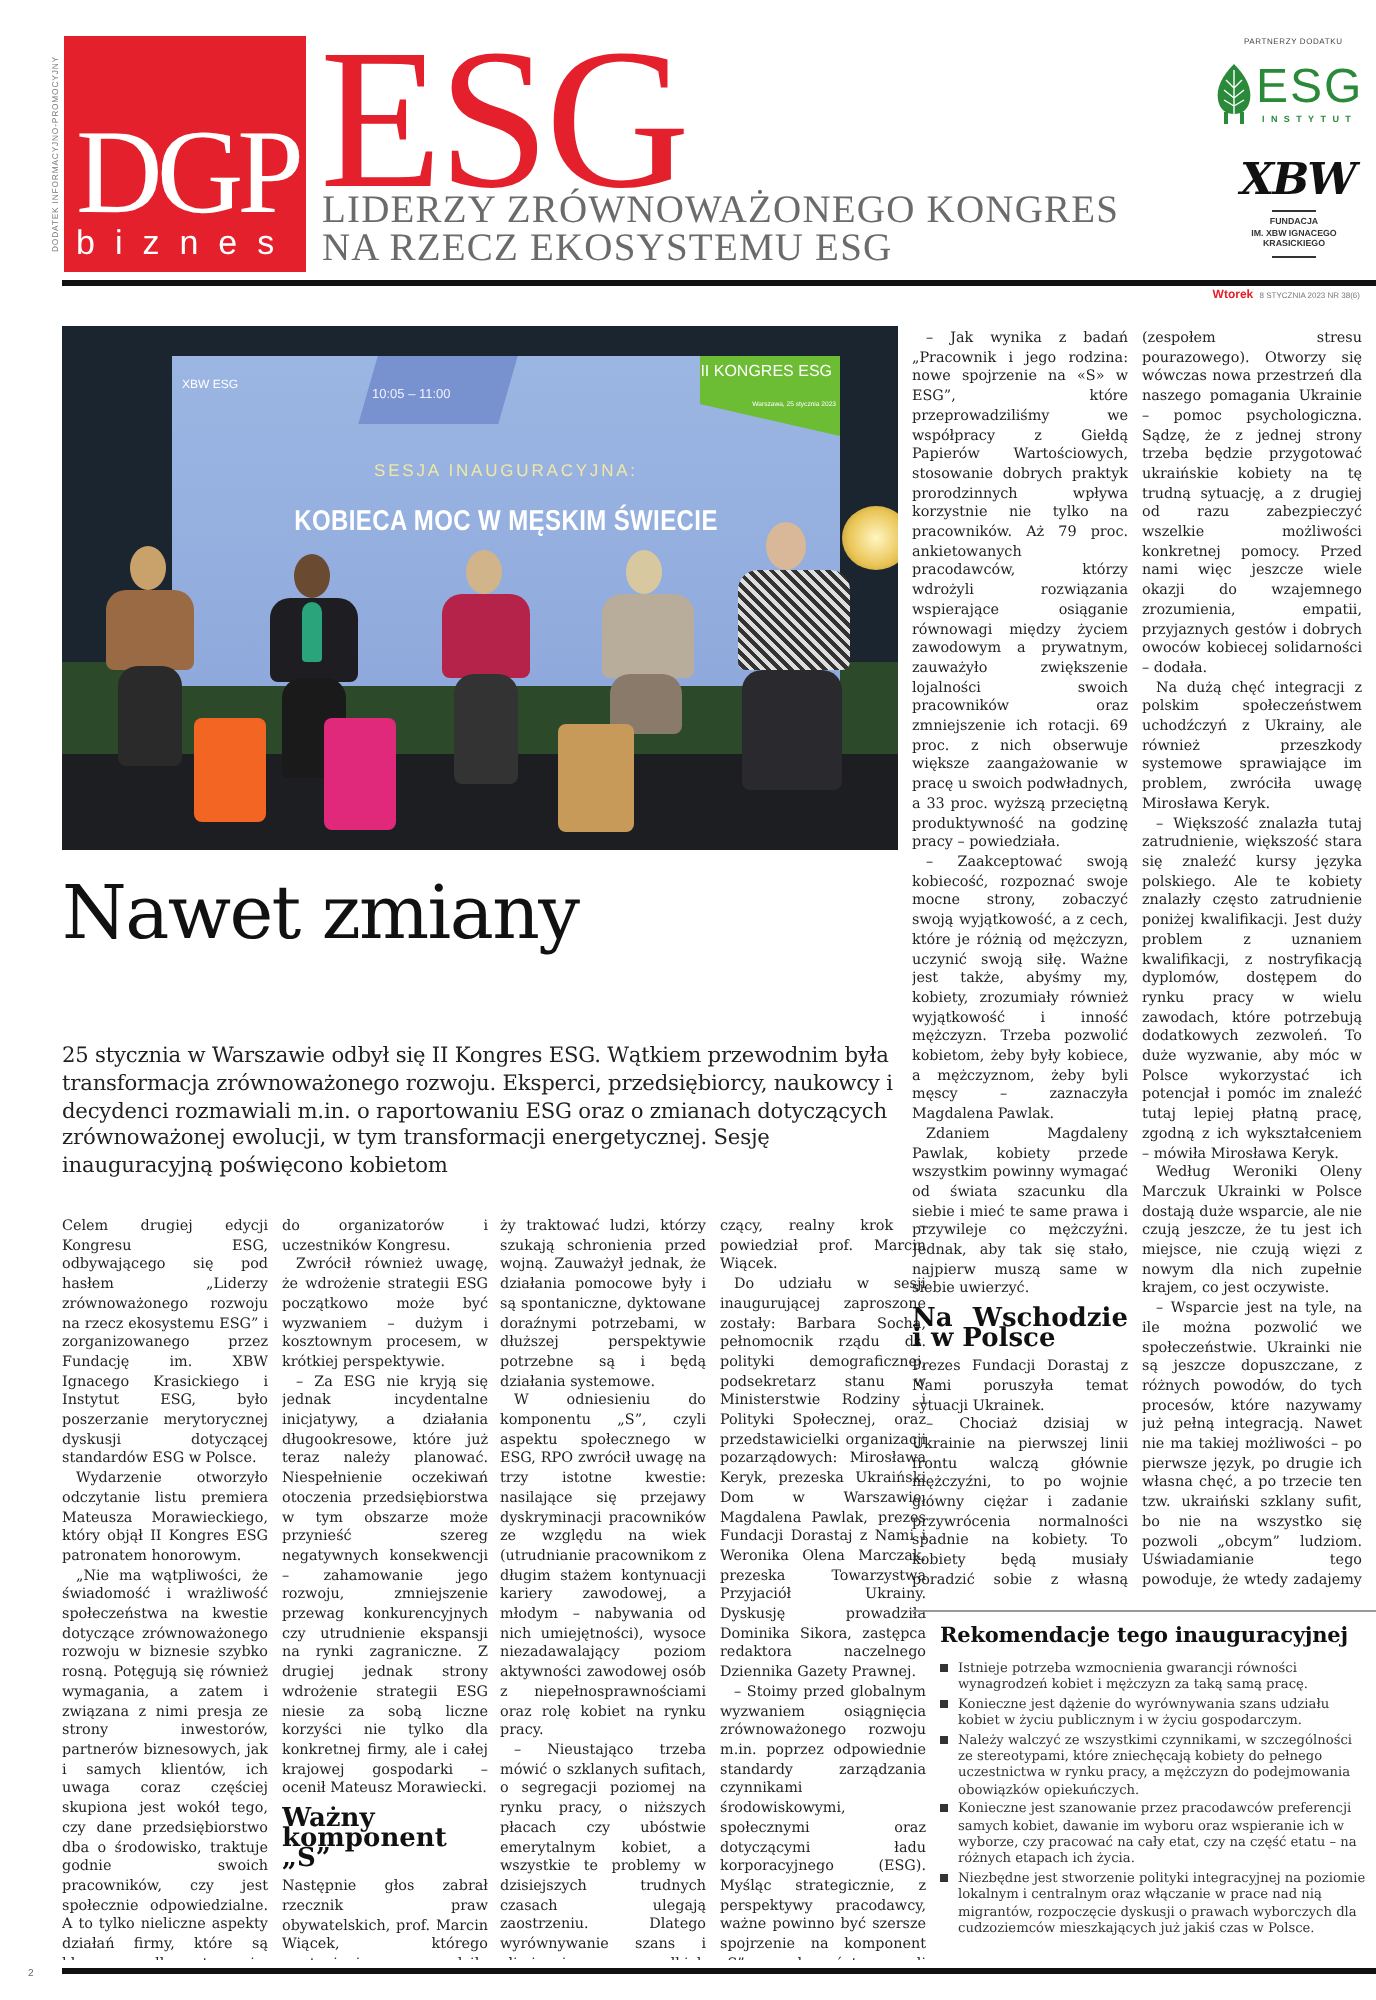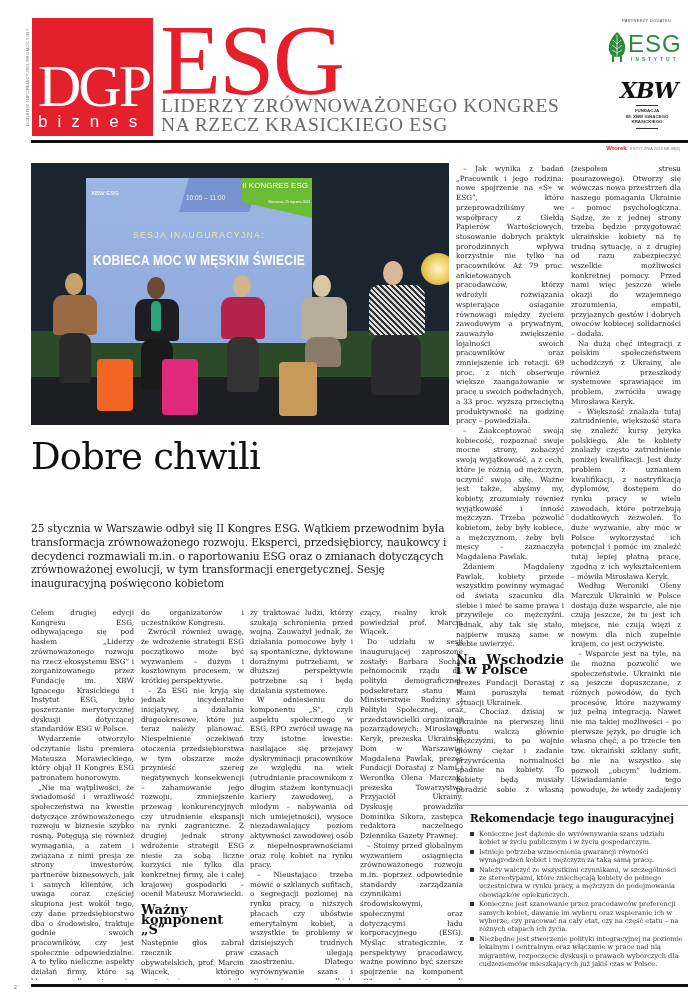--- a/index.html
+++ b/index.html
@@ -59,21 +59,21 @@
     font-size: 4px; color: #777; white-space: nowrap;
   }
   .dateline .day { color: #e3202b; font-weight: bold; font-size: 6px; margin-right: 2px; }
 
   
   .photo {
     position: absolute; left: 31px; top: 163px; width: 418px; height: 262px; overflow: hidden;
     background: #1b2530;
   }
   .screen {
-    position: absolute; left: 55px; top: 15px; width: 226px; height: 165px;
+    position: absolute; left: 55px; top: 15px; width: 334px; height: 165px;
     background: linear-gradient(180deg, #9cb6e3 0%, #8fa9dc 100%);
   }
   .screen .time-band {
     position: absolute; left: 98px; top: 0; width: 70px; height: 34px; background: #7892cf;
     transform: skewX(-16deg);
   }
   .screen .time {
     position: absolute; left: 100px; top: 16px; font-family: "Liberation Sans", sans-serif;
     font-size: 6.5px; color: #eef;
   }
@@ -165,21 +165,21 @@
 <body>
 
 <div class="side-vert">DODATEK INFORMACYJNO-PROMOCYJNY</div>
 <div class="dgp-box">
   <span class="dgp">DGP</span>
   <span class="biz">biznes</span>
 </div>
 <div class="esg-big">ESG</div>
 <div class="tagline">
   <div>LIDERZY ZRÓWNOWAŻONEGO KONGRES</div>
-  <div>NA RZECZ KRASICKIEGO ESG</div>
+  <div>NA RZECZ EKOSYSTEMU ESG</div>
 </div>
 <div class="mast-rule"></div>
 
 <div class="partners-label">PARTNERZY DODATKU</div>
 <div class="esg-inst">
   <svg class="tree" width="18" height="30" viewBox="0 0 18 30">
     <path d="M9 0 C15 6 18 12 17 18 C16 23 13 25 9 25 C5 25 2 23 1 18 C0 12 3 6 9 0 Z" fill="#2a8a3a"></path>
     <path d="M9 3 L9 25 M5 8 L9 12 M13 8 L9 12 M4 13 L9 17 M14 13 L9 17 M4 18 L9 21 M14 18 L9 21" stroke="#fff" stroke-width="0.7" fill="none"></path>
     <rect x="4" y="24" width="2" height="6" fill="#2a8a3a"></rect>
     <rect x="12" y="24" width="2" height="6" fill="#2a8a3a"></rect>
@@ -240,21 +240,21 @@
     <div class="body" style="left:0;top:24px;width:56px;height:50px;background:repeating-linear-gradient(45deg,#ddd 0 2px,#333 2px 4px);"></div>
     <div class="body" style="left:2px;top:74px;width:50px;height:60px;background:#2a2a2e;"></div>
   </div>
 
   <div class="stool" style="left:66px;top:196px;width:36px;height:52px;background:#f26522;"></div>
   <div class="stool" style="left:131px;top:196px;width:36px;height:56px;background:#e0297a;"></div>
   <div class="stool" style="left:248px;top:199px;width:38px;height:54px;background:#c89a5a;"></div>
 </div>
 
 <div class="headline">
-  <div>Dobre chwili</div>
+  <div>Nawet zmiany</div>
 </div>
 <div class="lead">25 stycznia w Warszawie odbył się II Kongres ESG. Wątkiem przewodnim była transformacja zrównoważonego rozwoju. Eksperci, przedsiębiorcy, naukowcy i decydenci rozmawiali m.in. o raportowaniu ESG oraz o zmianach dotyczących zrównoważonej ewolucji, w tym transformacji energetycznej. Sesję inauguracyjną poświęcono kobietom</div>
 
 <div class="col c1">
   <p class="noindent">Celem drugiej edycji Kongresu ESG, odbywającego się pod hasłem „Liderzy zrównoważonego rozwoju na rzecz ekosystemu ESG” i zorganizowanego przez Fundację im. XBW Ignacego Krasickiego i Instytut ESG, było poszerzanie merytorycznej dyskusji dotyczącej standardów ESG w Polsce.</p>
   <p>Wydarzenie otworzyło odczytanie listu premiera Mateusza Morawieckiego, który objął II Kongres ESG patronatem honorowym.</p>
   <p>„Nie ma wątpliwości, że świadomość i wrażliwość społeczeństwa na kwestie dotyczące zrównoważonego rozwoju w biznesie szybko rosną. Potęgują się również wymagania, a zatem i związana z nimi presja ze strony inwestorów, partnerów biznesowych, jak i samych klientów, ich uwaga coraz częściej skupiona jest wokół tego, czy dane przedsiębiorstwo dba o środowisko, traktuje godnie swoich pracowników, czy jest społecznie odpowiedzialne. A to tylko nieliczne aspekty działań firmy, które są kluczowe dla otoczenia. Nasuwa się więc wniosek, że właściwym kierunkiem na najbliższe lata jest osiągnięcie bardziej zrównoważonej działalności” – napisał premier w liście kierowanym</p>
 </div>
 
 <div class="col c2">
@@ -292,22 +292,22 @@
   <p>Na dużą chęć integracji z polskim społeczeństwem uchodźczyń z Ukrainy, ale również przeszkody systemowe sprawiające im problem, zwróciła uwagę Mirosława Keryk.</p>
   <p>– Większość znalazła tutaj zatrudnienie, większość stara się znaleźć kursy języka polskiego. Ale te kobiety znalazły często zatrudnienie poniżej kwalifikacji. Jest duży problem z uznaniem kwalifikacji, z nostryfikacją dyplomów, dostępem do rynku pracy w wielu zawodach, które potrzebują dodatkowych zezwoleń. To duże wyzwanie, aby móc w Polsce wykorzystać ich potencjał i pomóc im znaleźć tutaj lepiej płatną pracę, zgodną z ich wykształceniem – mówiła Mirosława Keryk.</p>
   <p>Według Weroniki Oleny Marczuk Ukrainki w Polsce dostają duże wsparcie, ale nie czują jeszcze, że tu jest ich miejsce, nie czują więzi z nowym dla nich zupełnie krajem, co jest oczywiste.</p>
   <p>– Wsparcie jest na tyle, na ile można pozwolić we społeczeństwie. Ukrainki nie są jeszcze dopuszczane, z różnych powodów, do tych procesów, które nazywamy już pełną integracją. Nawet nie ma takiej możliwości – po pierwsze język, po drugie ich własna chęć, a po trzecie ten tzw. ukraiński szklany sufit, bo nie na wszystko się pozwoli „obcym” ludziom. Uświadamianie tego powoduje, że wtedy zadajemy pytanie o to, co z tym zrobić? – powiedziała Weronika Olena Marczuk.</p>
 
 </div>
 
 <div class="rec-topline"></div>
 <div class="rec-title">Rekomendacje tego inauguracyjnej</div>
 <ul class="rec-list">
+  <li><span class="bullet"></span><span>Istnieje potrzeba wzmocnienia gwarancji równości wynagrodzeń kobiet i mężczyzn za taką samą pracę.</span></li>
   <li><span class="bullet"></span><span>Konieczne jest dążenie do wyrównywania szans udziału kobiet w życiu publicznym i w życiu gospodarczym.</span></li>
-  <li><span class="bullet"></span><span>Istnieje potrzeba wzmocnienia gwarancji równości wynagrodzeń kobiet i mężczyzn za taką samą pracę.</span></li>
   <li><span class="bullet"></span><span>Należy walczyć ze wszystkimi czynnikami, w szczególności ze stereotypami, które zniechęcają kobiety do pełnego uczestnictwa w rynku pracy, a mężczyzn do podejmowania obowiązków opiekuńczych.</span></li>
   <li><span class="bullet"></span><span>Konieczne jest szanowanie przez pracodawców preferencji samych kobiet, dawanie im wyboru oraz wspieranie ich w wyborze, czy pracować na cały etat, czy na część etatu – na różnych etapach ich życia.</span></li>
   <li><span class="bullet"></span><span>Niezbędne jest stworzenie polityki integracyjnej na poziomie lokalnym i centralnym oraz włączanie w prace nad nią migrantów, rozpoczęcie dyskusji o prawach wyborczych dla cudzoziemców mieszkających już jakiś czas w Polsce.</span></li>
 </ul>
 
 <div class="bottom-rule"></div>
 <div class="bottom-rule-r"></div>
 <div class="page-num">2</div>
 
 </body></html>

